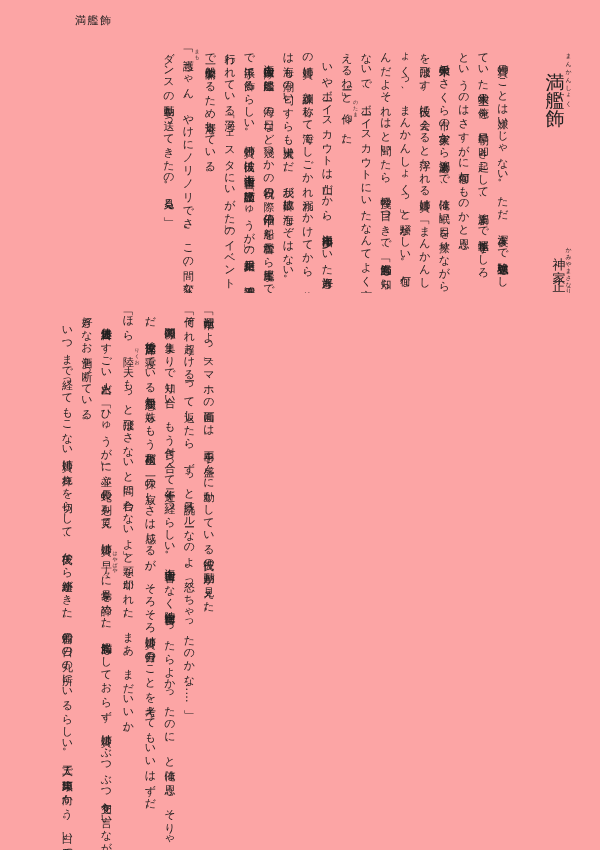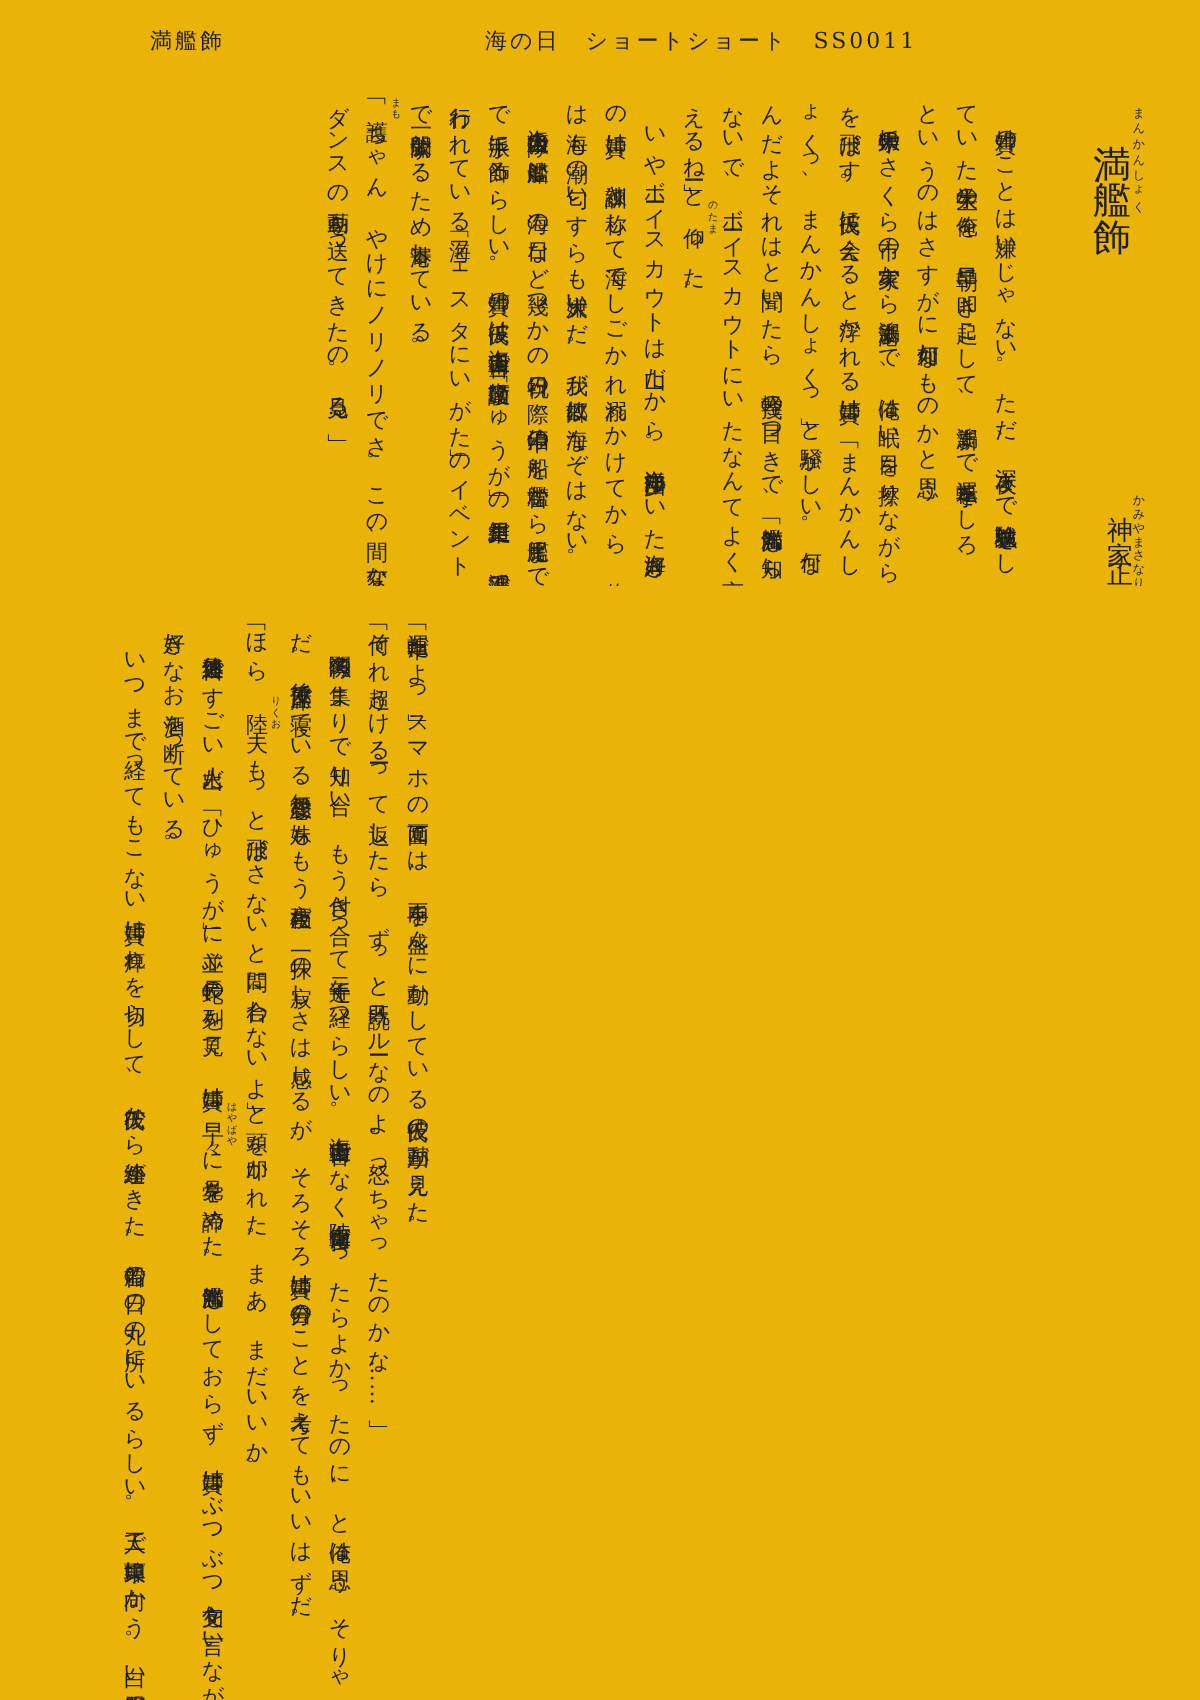--- a/index.html
+++ b/index.html
@@ -1,20 +1,20 @@
 <!DOCTYPE html>
 <html lang="ja"><head>
 <meta charset="utf-8">
 <style>
   html,body{margin:0;padding:0;background:#e8e8e8;}
   .page{
     position:relative;
     width:600px;height:850px;
     margin:0 auto;
-    background:#eab308;
+    background:#fca5a5;
     color:#1f1f1f;
     font-family:"DejaVu Serif","Liberation Serif",serif;
     box-sizing:border-box;
     padding:13px 55px 16px 57px;
     overflow:hidden;
   }
   
   .header{
     display:flex;align-items:flex-start;
     font-size:11px;letter-spacing:1.5px;
@@ -59,21 +59,20 @@
   ruby{ruby-position:over;}
   .tier-body rt{font-size:5px;letter-spacing:0;}
 </style>
 </head>
 <body>
 
 <div class="page">
 
   <div class="header">
     <span class="h-left">満艦飾</span>
-    <span class="h-right">海の日　ショートショート　SS0011</span>
   </div>
 
   <div class="tier tier1">
     <div class="tier-body vtext">
       <p>姉貴のことは嫌いじゃない。ただ、深夜まで試験勉強をしていた大学生の俺を、早朝に叩き起こして、新潟まで運転手をしろ、というのはさすがに如何なものかと思う。</p>
       <p>栃木県のさくら市の実家から新潟港まで、俺は眠い目を擦りながら高速道路を飛ばす。彼氏に会えると浮かれる姉貴は、「まんかんしょくっ、まんかんしょくっ」と騒がしい。何なんだよそれはと聞いたら、軽蔑の目つきで、「満艦飾も知らないで、ボーイスカウトにいたなんてよく言えるねー」と<ruby>仰<rt>のたま</rt></ruby>った。</p>
       <p>いやボーイスカウトは山だから。海洋少年団にいた海好きの姉貴に、訓練と称して海でしごかれ溺れかけてから、俺は海も潮の匂いすらも大嫌いだ。我が故郷に海なぞはない。</p>
       <p>海上自衛隊の艦船は、海の日など幾つかの祝日の際、停泊中の船を艦首から艦尾まで信号旗で派手に飾るらしい。姉貴の彼氏は海上自衛官で護衛艦「ひゅうが」の乗組員だ。新潟港で行われている「海フェスタにいがた」のイベントで一般公開するため寄港している。</p>
       <p class="noindent">「<ruby>護<rt>まも</rt></ruby>ちゃん、やけにノリノリでさ。この間、変なダンスの動画を送ってきたの。見る?」</p>
     </div>

